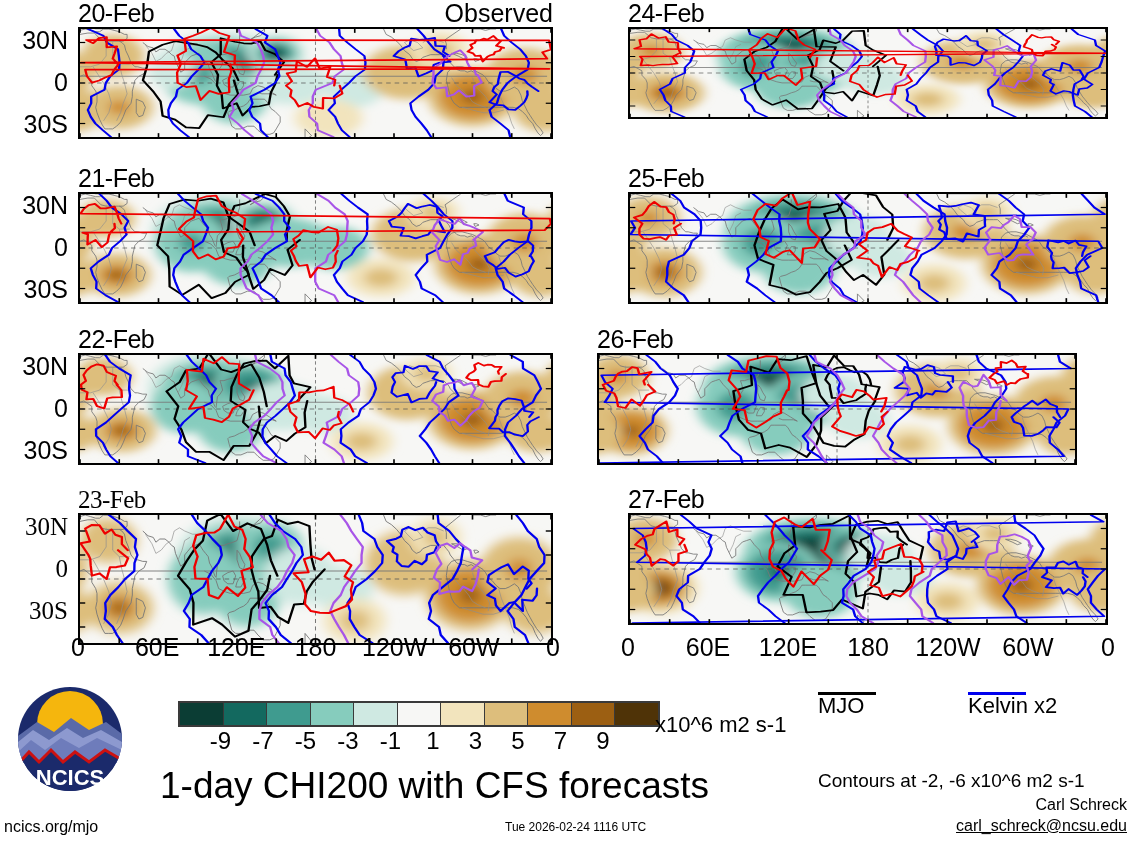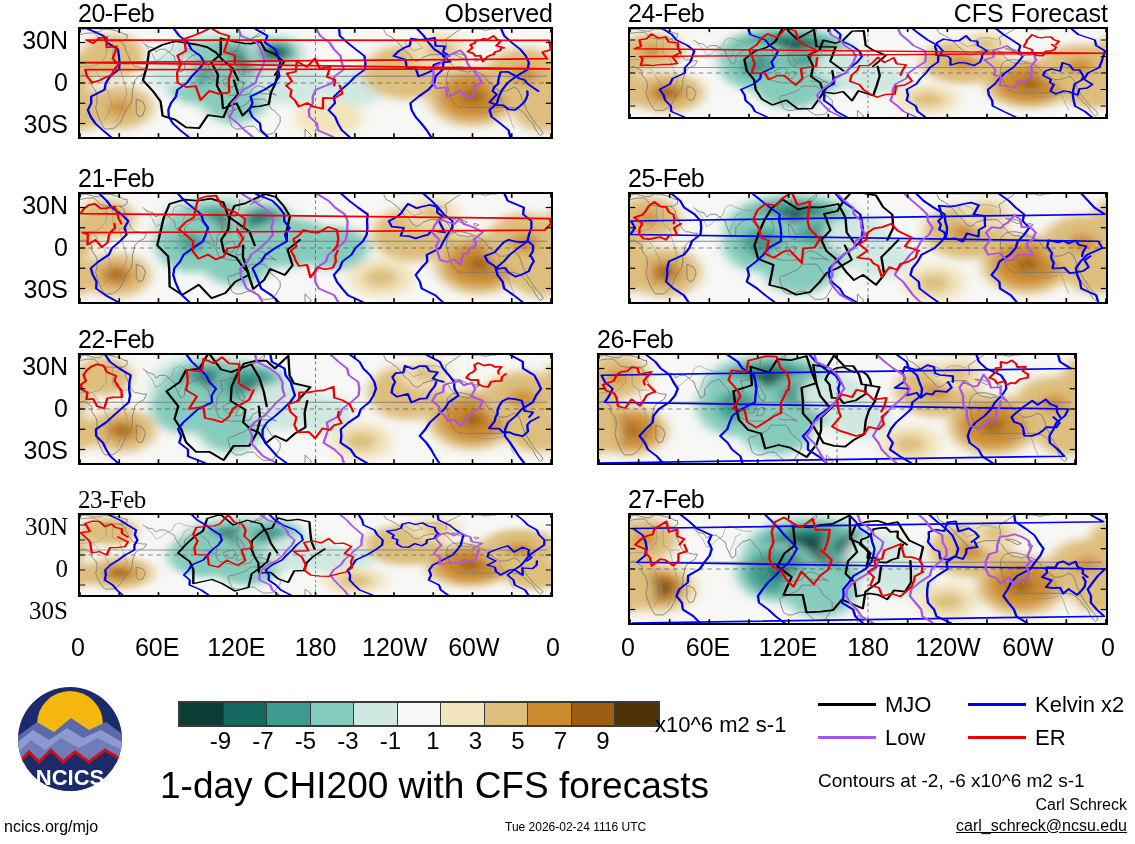--- a/index.html
+++ b/index.html
@@ -28,21 +28,21 @@
   #colorbar{display:flex;border:2px solid #3a3a3a;box-sizing:content-box;height:22px;}
   #colorbar .sw{width:42.5px;height:22px;border-right:1px solid #3a3a3a;}
   #colorbar .sw:last-child{border-right:none;}
   #cbticks{position:relative;height:28px;margin-top:1px;}
   #cbticks span{position:absolute;transform:translateX(-50%);font-size:24px;line-height:26px;}
   #cbunits{position:absolute;left:655px;top:712px;font-size:22px;white-space:nowrap;}
 
   
   #legend{position:absolute;left:818px;top:688px;width:300px;}
   .lgrow{display:flex;align-items:center;height:33px;}
-  .lgitem{display:flex;align-items:center;width:150px;}
+  .lgitem{display:flex;align-items:flex-start;width:150px;flex-direction:column;}
   .lgline{width:58px;height:0;border-top:3px solid #000;margin-right:9px;flex:none;}
   .lgtext{font-size:22px;line-height:22px;white-space:nowrap;}
   #contour-note{position:absolute;left:818px;top:770px;font-size:19px;white-space:nowrap;}
   #author{position:absolute;right:8px;top:796px;font-size:16px;white-space:nowrap;}
   #email{position:absolute;right:8px;top:817px;font-size:16px;text-align:right;white-space:nowrap;text-decoration:underline;}
 
   
   #maintitle{position:absolute;left:160px;top:766px;font-size:37px;line-height:40px;white-space:nowrap;}
   #siteurl{position:absolute;left:4px;top:818px;font-size:16px;white-space:nowrap;}
   #stamp{position:absolute;left:505px;top:820px;font-size:12px;white-space:nowrap;}
@@ -527,21 +527,21 @@
               <line x1="0" y1="196" x2="8" y2="196"></line>
               <line x1="720" y1="196" x2="712" y2="196"></line>
             </g>
           </g>
         </svg>
       </div>
       <div class="ylab" style="top: 1px; right: 485px;">30N</div>
       <div class="ylab" style="top: 43px; right: 485px;">0</div>
       <div class="ylab" style="top: 85px; right: 485px;">30S</div>
     </div>
-    <div class="panel" style="left: 78px; top: 513px; width: 475px; height: 84px; font-family: Liberation Serif, serif;">
+    <div class="panel" style="left: 78px; top: 513px; width: 475px; height: 132px; font-family: Liberation Serif, serif;">
       <div class="panel-title">23-Feb</div>
       <div class="map">
         <svg viewBox="0 0 720 224" preserveAspectRatio="none">
           <defs>
    <filter id="bl3" x="-30%" y="-30%" width="160%" height="160%">
      <feGaussianBlur stdDeviation="9"></feGaussianBlur>
             </filter>
    <clipPath id="cp3">
               <rect x="0" y="0" width="720" height="224"></rect>
             </clipPath>
@@ -685,21 +685,20 @@
             </g>
           </g>
         </svg>
       </div>
       <div class="ylab" style="top: 1px; right: 485px;">30N</div>
       <div class="ylab" style="top: 43px; right: 485px;">0</div>
       <div class="ylab" style="top: 85px; right: 485px;">30S</div>
     </div>
     <div class="panel" style="left: 628px; top: 27px; width: 480px; height: 92px;">
       <div class="panel-title">24-Feb</div>
-      <div class="panel-corner">CFS Forecast</div>
       <div class="map">
         <svg viewBox="0 0 720 224" preserveAspectRatio="none">
           <defs>
    <filter id="bl4" x="-30%" y="-30%" width="160%" height="160%">
      <feGaussianBlur stdDeviation="9"></feGaussianBlur>
             </filter>
    <clipPath id="cp4">
               <rect x="0" y="0" width="720" height="224"></rect>
             </clipPath>
   </defs>
@@ -1397,30 +1396,20 @@
   <div class="lgrow">
     <div class="lgitem">
       <span class="lgline" id="lg-line-0" style="border-top-color: rgb(0, 0, 0);"></span>
       <span class="lgtext">MJO</span>
     </div>
     <div class="lgitem">
       <span class="lgline" id="lg-line-1" style="border-top-color: rgb(0, 0, 238);"></span>
       <span class="lgtext">Kelvin x2</span>
     </div>
   </div>
-  <div class="lgrow">
-    <div class="lgitem">
-      <span class="lgline" id="lg-line-2" style="border-top-color: rgb(168, 85, 232);"></span>
-      <span class="lgtext">Low</span>
-    </div>
-    <div class="lgitem">
-      <span class="lgline" id="lg-line-3" style="border-top-color: rgb(238, 0, 0);"></span>
-      <span class="lgtext">ER</span>
-    </div>
-  </div>
 </div>
 <div id="contour-note">Contours at -2, -6 x10^6 m2 s-1</div>
 <div id="author">Carl Schreck</div>
 <div id="email">carl_schreck@ncsu.edu</div>
 
 <div id="maintitle">1-day CHI200 with CFS forecasts</div>
 <div id="siteurl">ncics.org/mjo</div>
 <div id="stamp">Tue 2026-02-24 1116 UTC</div>
 
 <div id="logo">

